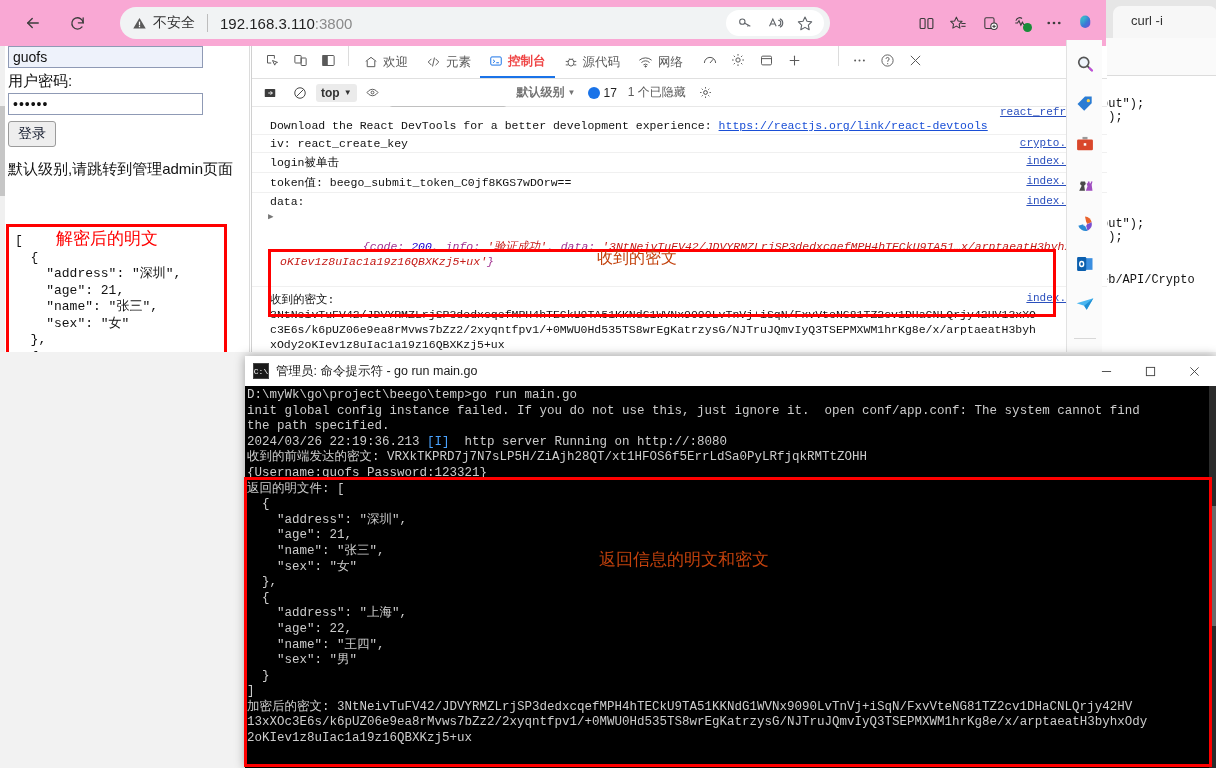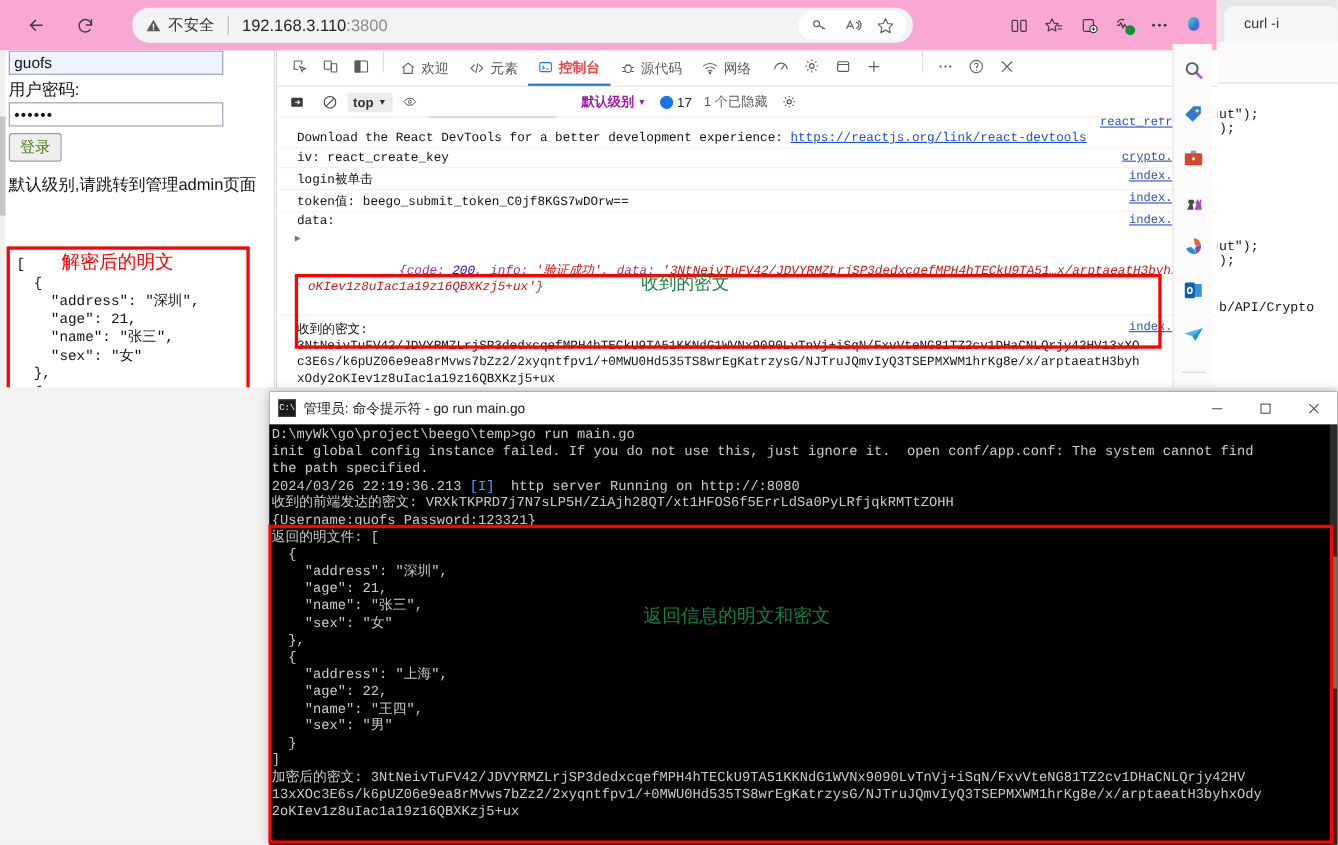--- a/index.html
+++ b/index.html
@@ -85,21 +85,21 @@
   .form-label { font-size:15px; color:#111; margin:4px 0 2px 8px; }
   .txt-input {
     display:block; margin-left:8px; width:195px; height:22px;
     border:1px solid #8f9ab5; background:#eef2fb; font-size:14px;
     padding:0 4px; color:#111; font-family:"Liberation Sans", sans-serif;
   }
   .pw-input { background:#ffffff; letter-spacing:1px; }
   .login-btn {
     margin-left:8px; margin-top:6px; padding:3px 9px;
     font-size:14px; border:1px solid #9b9b9b; background:#eeeeee;
-    border-radius:3px; color:#4d7c0f; cursor:pointer;
+    border-radius:3px; color:#0f172a; cursor:pointer;
     font-family:"Liberation Sans", sans-serif;
     text-align:right;
   }
   .status-msg {
     margin:12px 6px 0 8px; font-size:15px; color:#111; line-height:20px;
   }
   .plain-box {
     position:absolute; left:6px; top:178px; width:221px; height:288px;
     border:3px solid #ff0000; background:#ffffff;
     font-family:"Liberation Mono", monospace; font-size:13px; color:#111;
@@ -146,22 +146,22 @@
     display:flex; align-items:center; gap:4px; background:#ebebeb; border-radius:3px;
     padding:2px 5px; font-size:12px; color:#333; font-weight:600; cursor:pointer;
   }
   .filter-input {
     width:118px; height:19px; border:1px solid #c0c0c0; border-radius:3px;
     font-size:11.5px; padding:0 5px; color:#333; background:#fff;
     font-family:"Liberation Sans", sans-serif;
     margin-top:46px;
   }
   .lvl-select {
-    display:flex; align-items:center; gap:3px; font-size:12px; color:#a21caf;
-    font-weight:700; cursor:pointer; margin-left:20px;
+    display:flex; align-items:center; gap:3px; font-size:12px; color:#737373;
+    font-weight:700; cursor:pointer; margin-left:8px;
   }
   .info-badge { display:flex; align-items:center; gap:4px; margin-left:10px; font-size:12px; color:#222; }
   .info-dot { width:12px; height:12px; border-radius:50%; background:#1a73e8; }
   .hidden-count { margin-left:9px; font-size:12px; color:#5a5a5a; white-space:nowrap; }
 
   .console {
     position:absolute; left:0; top:61px; width:855px; height:245px;
     background:#ffffff; overflow:hidden;
     font-family:"Liberation Mono", monospace; font-size:11.5px; color:#111;
   }
@@ -173,22 +173,23 @@
   .c-link { color:#1a4fd6; text-decoration:underline; cursor:pointer; }
   .c-obj { color:#a03090; font-style:italic; }
   .c-str { color:#c41a16; font-style:italic; }
   .c-num { color:#1c00cf; font-style:italic; }
   .c-arrow { position:absolute; left:8px; top:3px; color:#777; font-size:9px; }
   .c-pre { white-space:pre-wrap; word-break:break-all; line-height:15px; }
   .red-rect {
     position:absolute; border:3px solid #ff0000; pointer-events:none;
   }
   .red-anno {
-    position:absolute; color:#15803d; font-family:Liberation Sans, sans-serif;
+    position:absolute; color:#c2410c; font-family:Liberation Sans, sans-serif;
     white-space:nowrap;
+    margin-left:14px;
   }
 
   
   .cmd {
     position:absolute; left:245px; top:356px; width:971px; height:412px;
     background:#000000; box-shadow:0 0 10px rgba(0,0,0,0.35);
   }
   .cmd-title {
     position:absolute; left:0; top:0; width:971px; height:30px; background:#ffffff;
     display:flex; align-items:center; padding-left:8px;

